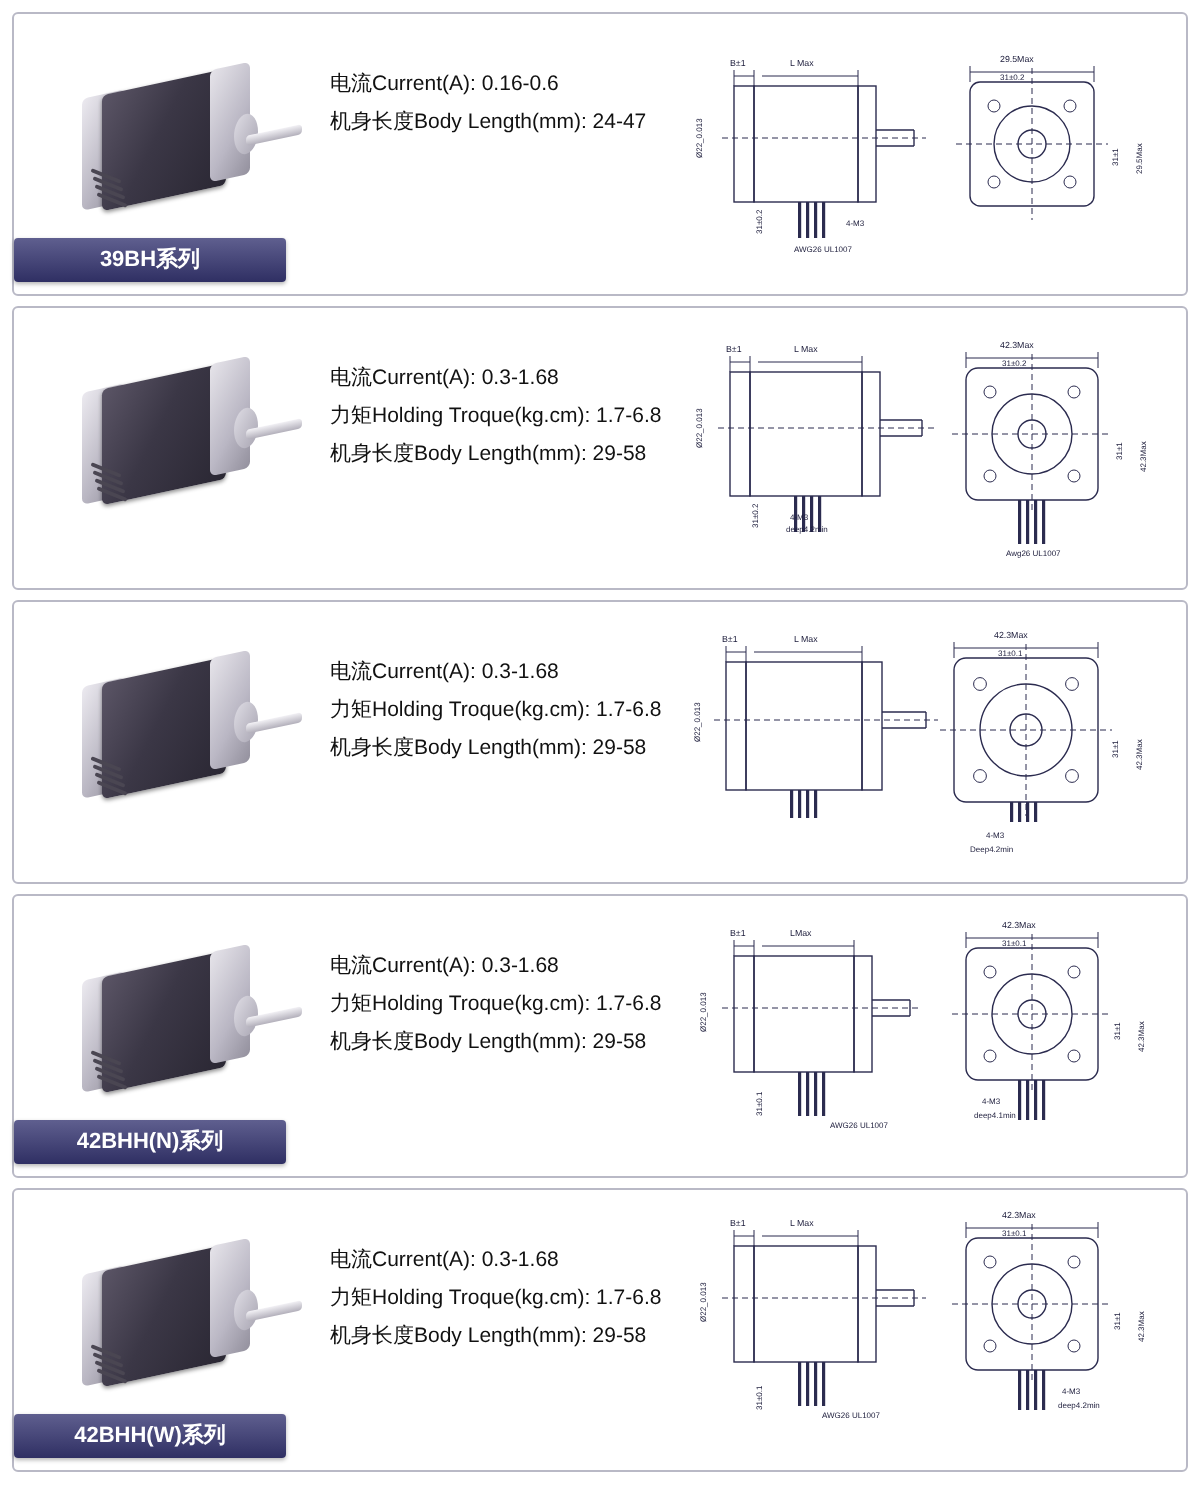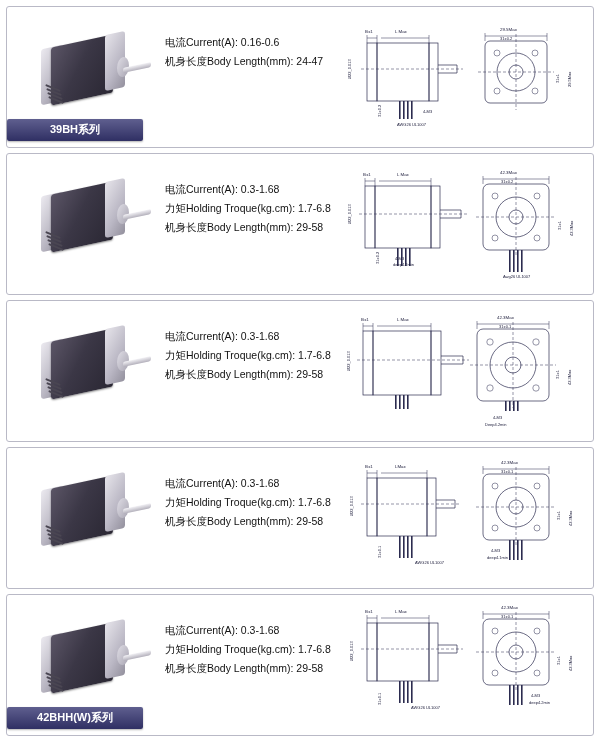--- a/index.html
+++ b/index.html
@@ -372,20 +372,21 @@
           <i></i>
         </div>
     </div>
 
     <div class="specs">
       <div>电流Current(A): 0.3-1.68</div>
       <div>力矩Holding Troque(kg.cm): 1.7-6.8</div>
       <div>机身长度Body Length(mm): 29-58</div>
     </div>
 
+    <div class="tag">42BHH(N)系列</div>
 
     <div class="draw">
       <svg width="240" height="130" viewBox="0 0 240 130">
         <rect class="dline" x="32" y="24" width="50" height="58"></rect>
         <rect class="dline" x="22" y="24" width="10" height="58"></rect>
         <rect class="dline" x="82" y="24" width="9" height="58"></rect>
         <line class="dline" x1="91" y1="46" x2="110" y2="46"></line>
         <line class="dline" x1="91" y1="54" x2="110" y2="54"></line>
         <line class="dline" x1="110" y1="46" x2="110" y2="54"></line>
         <line class="dash" x1="16" y1="50" x2="116" y2="50"></line>

